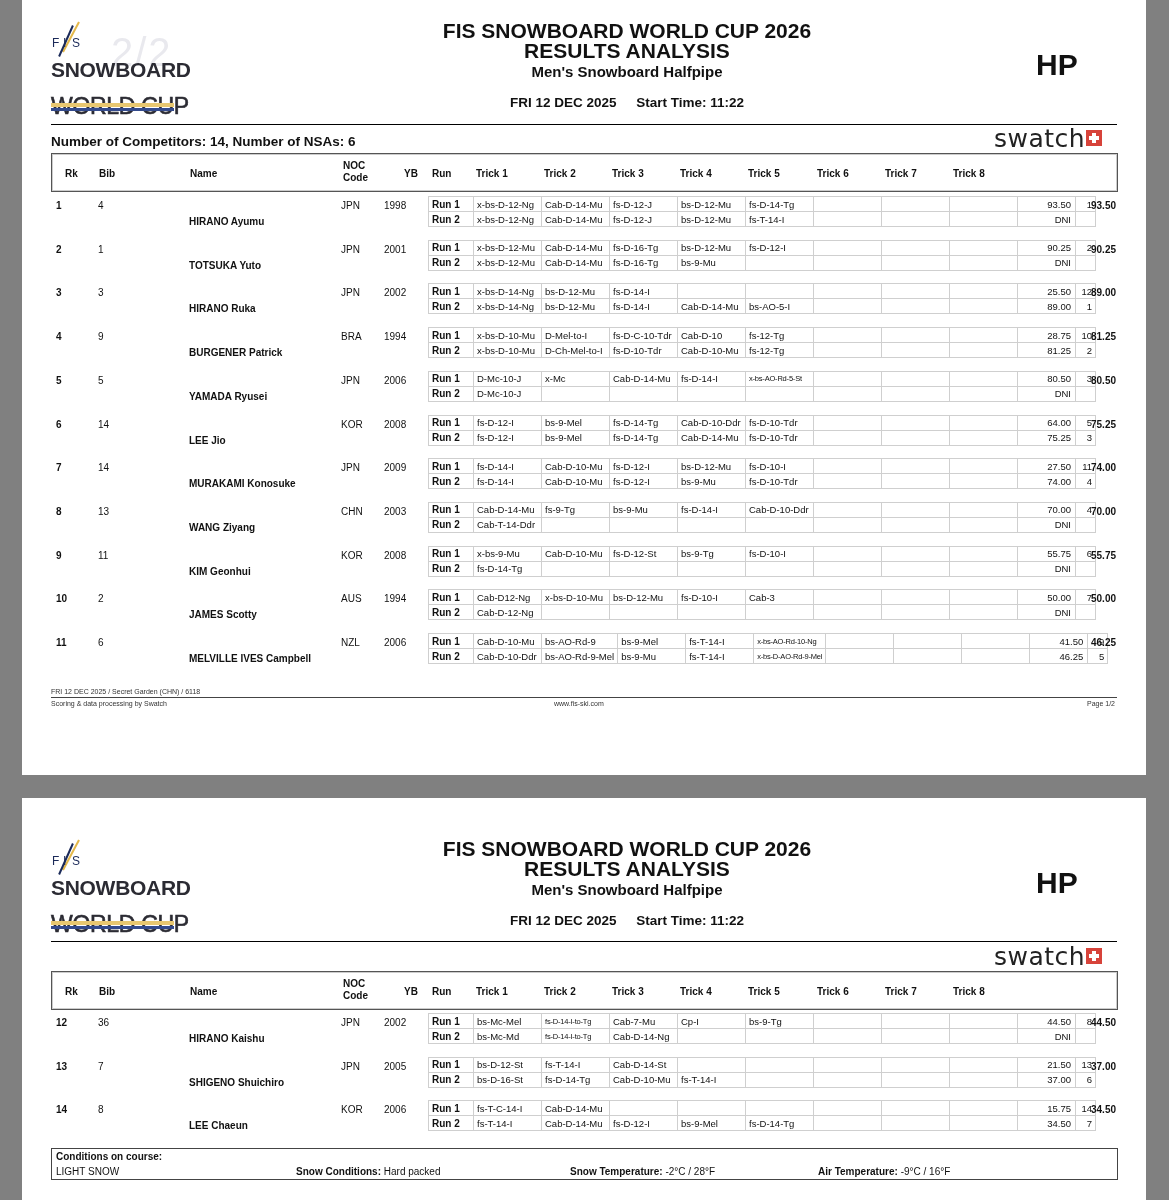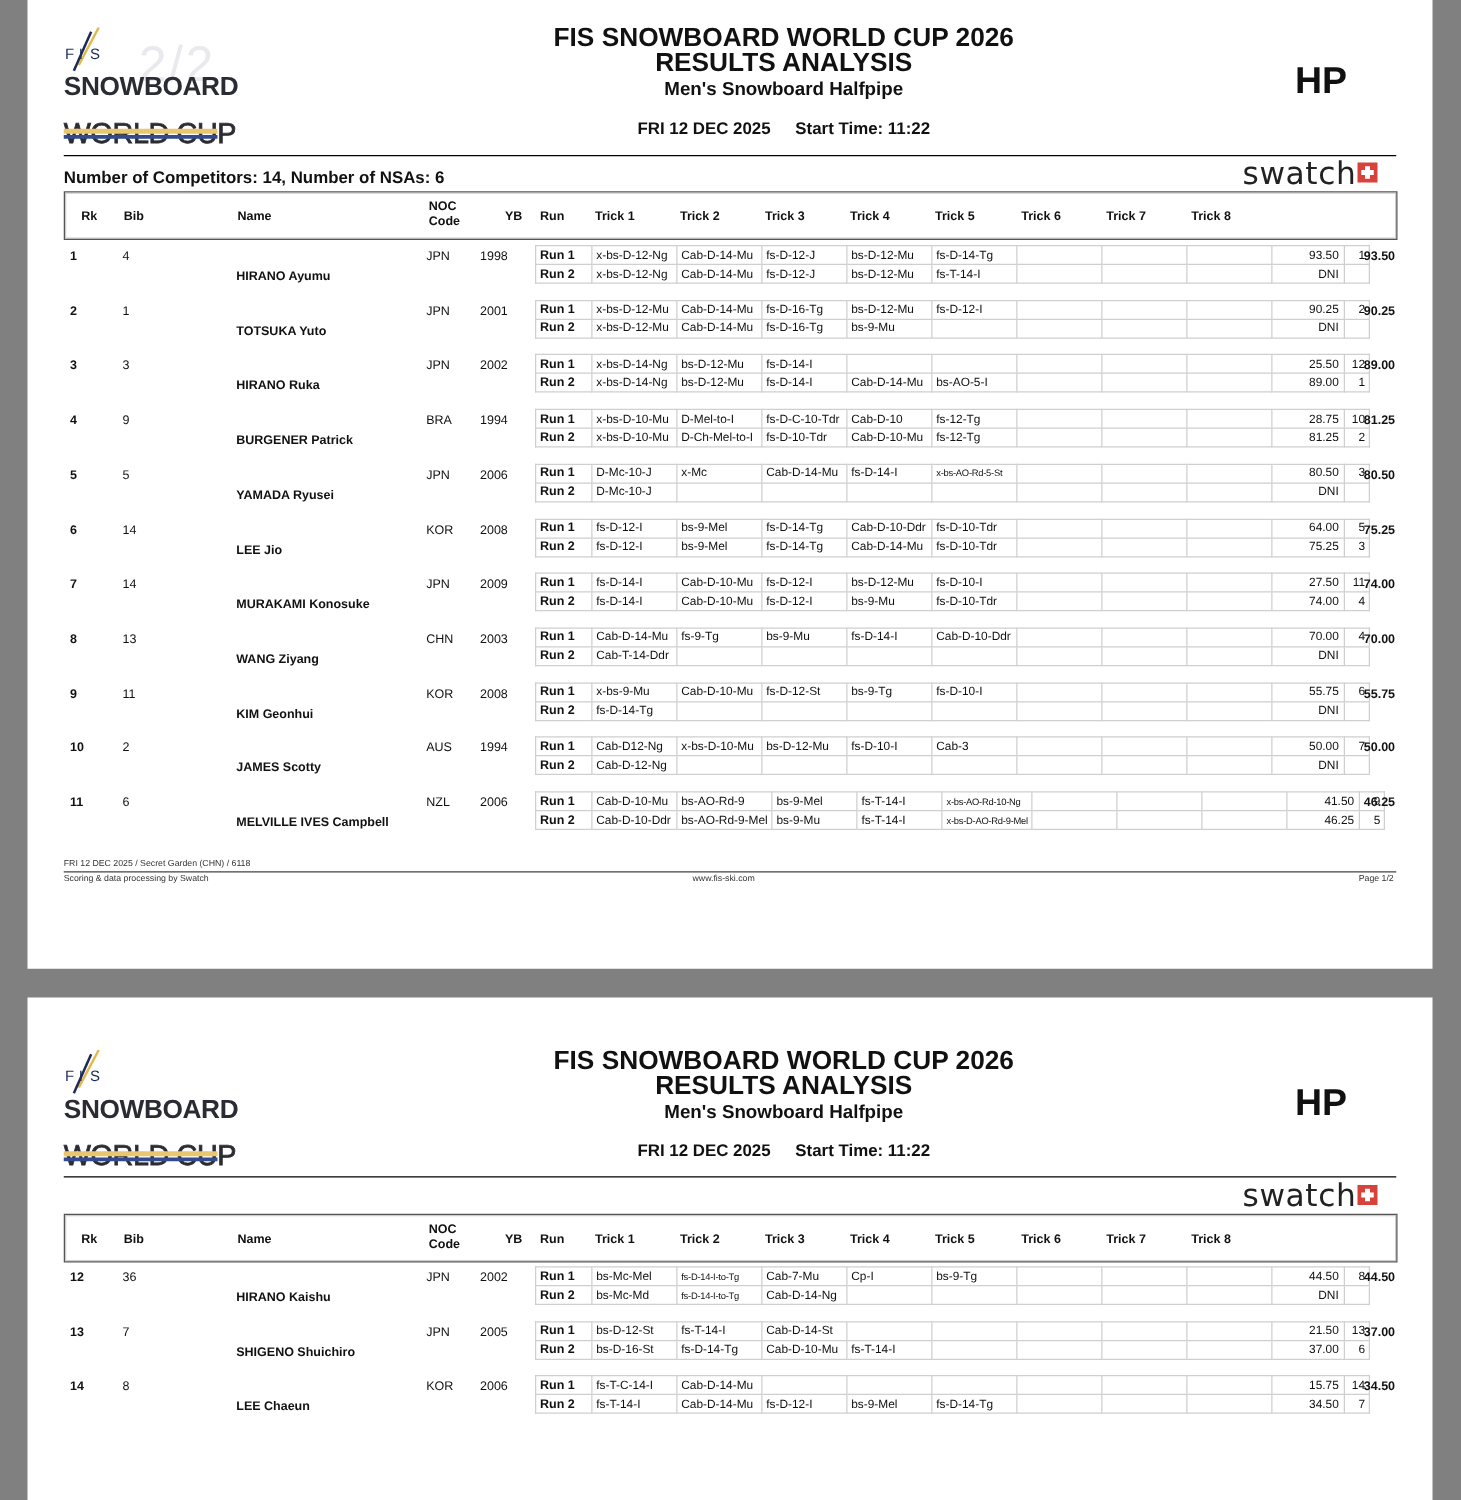--- a/index.html
+++ b/index.html
@@ -722,13 +722,20 @@
               <td class="trick"></td>
               <td class="score">34.50</td>
               <td class="rank">7</td>
             </tr>
           </tbody>
         </table>
         <span class="best">34.50</span>
       </div>
     </div>
 
+  <div class="conditions" style="top:350px;">
+    <div class="head">Conditions on course:</div>
+    <div class="weather">LIGHT SNOW</div>
+    <div class="cond" style="left:244px"><b>Snow Conditions:</b> <span>Hard packed</span></div>
+    <div class="cond" style="left:518px"><b>Snow Temperature:</b> <span>-2°C / 28°F</span></div>
+    <div class="cond" style="left:766px"><b>Air Temperature:</b> <span>-9°C / 16°F</span></div>
+  </div>
 </div>
 
 </body></html>

